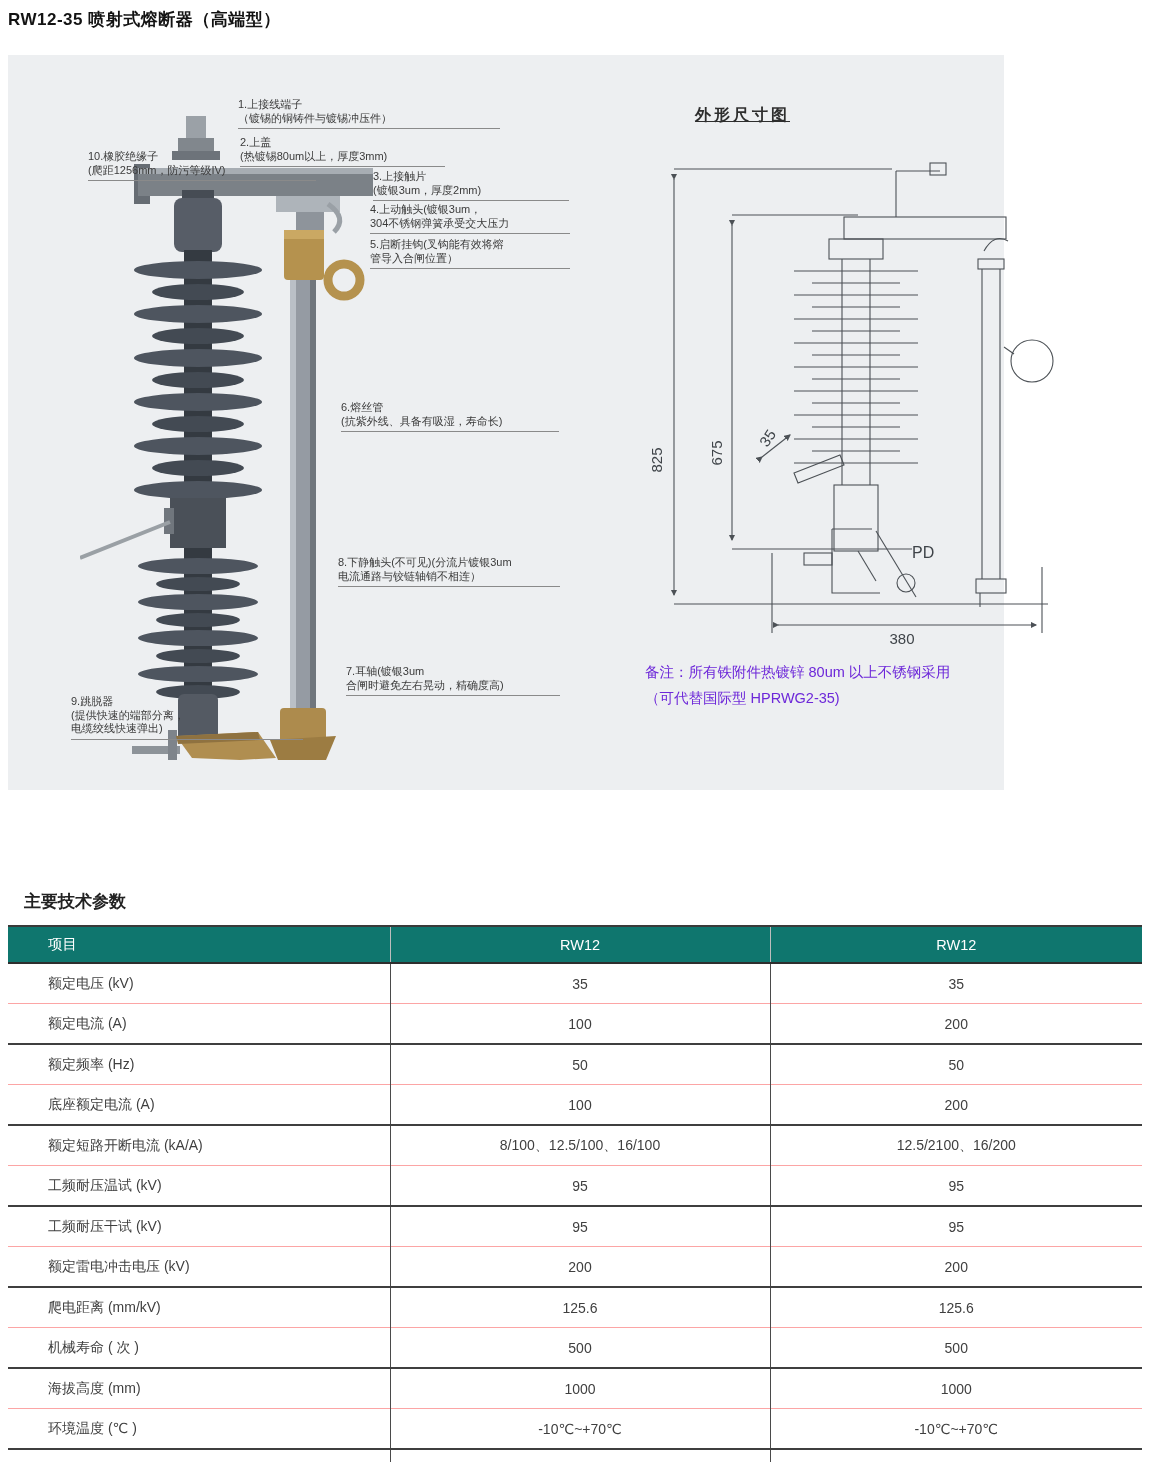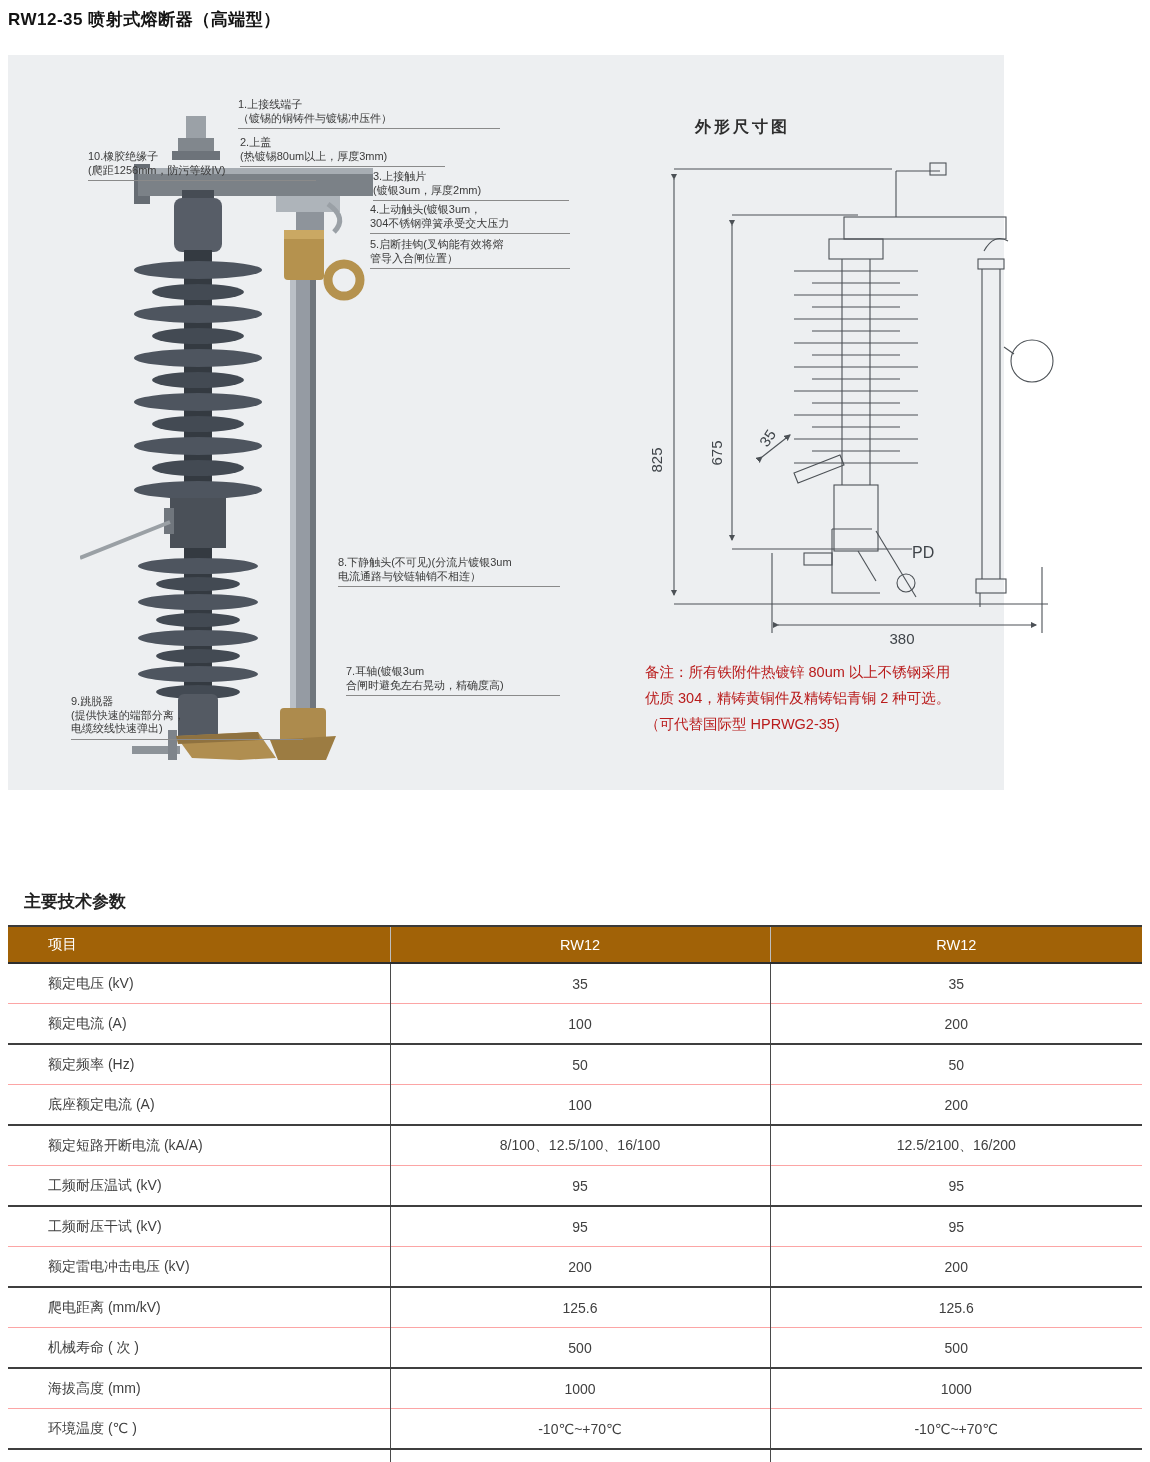--- a/index.html
+++ b/index.html
@@ -17,40 +17,40 @@
     position:absolute;left:8px;top:55px;width:996px;height:735px;
     background:#edeff1;
   }
   .photo-svg{position:absolute;left:72px;top:55px;}
   .callout{
     position:absolute;font-size:11px;line-height:13.5px;color:#3b3b3b;
     white-space:nowrap;z-index:3;
   }
   .callout .lead{height:3px;border-bottom:1px solid #8a8a8a;}
   .drawing-title{
-    position:absolute;left:687px;top:62px;font-size:16px;font-weight:bold;
-    color:#2e2e2e;letter-spacing:3px;
+    position:absolute;left:687px;top:50px;font-size:16px;font-weight:bold;
+    color:#2e2e2e;letter-spacing:3px;text-decoration:underline;
   }
   .drawing-svg{position:absolute;left:636px;top:100px;}
   .fig-note{
     position:absolute;left:637px;top:604px;font-size:14.5px;line-height:26px;
-    color:#b91c1c;
+    color:#6d28d9;
   }
   
   .section-title{
     position:absolute;left:8px;top:874px;margin:16px;
     font-size:17px;font-weight:bold;color:#222;
   }
   table.specs{
     position:absolute;left:8px;top:925px;width:1134px;
     border-collapse:collapse;table-layout:fixed;
     border-top:2px solid #3a3a3a;font-size:14px;color:#3f3f3f;
   }
   table.specs th{
-    background:#a16207;color:#fff;font-weight:normal;height:33px;
+    background:#0f766e;color:#fff;font-weight:normal;height:33px;
     font-size:14.5px;text-align:center;
   }
   table.specs th.col-item{text-align:left;padding-left:40px;}
   table.specs th + th{border-left:1px solid #bdbdbd;}
   table.specs thead tr{border-bottom:2px solid #2e2e2e;}
   table.specs td{height:37px;}
   table.specs td.item{text-align:left;padding-left:40px;}
   table.specs td.val{text-align:center;}
   table.specs td + td{border-left:1px solid #4a4a4a;}
   table.specs tbody tr{border-bottom:1px solid #fca5a5;}
@@ -150,20 +150,25 @@
   <div class="callout" style="left:362px;top:148px;">
     <div>4.上动触头(镀银3um，</div>
     <div>304不锈钢弹簧承受交大压力</div>
     <div class="lead" style="width:200px"></div>
   </div>
   <div class="callout" style="left:362px;top:183px;">
     <div>5.启断挂钩(叉钩能有效将熔</div>
     <div>管导入合闸位置）</div>
     <div class="lead" style="width:200px"></div>
   </div>
+  <div class="callout" style="left:333px;top:346px;">
+    <div>6.熔丝管</div>
+    <div>(抗紫外线、具备有吸湿，寿命长)</div>
+    <div class="lead" style="width:218px"></div>
+  </div>
   <div class="callout" style="left:330px;top:501px;">
     <div>8.下静触头(不可见)(分流片镀银3um</div>
     <div>电流通路与铰链轴销不相连）</div>
     <div class="lead" style="width:222px"></div>
   </div>
   <div class="callout" style="left:63px;top:640px;">
     <div>9.跳脱器</div>
     <div>(提供快速的端部分离，</div>
     <div>电缆绞线快速弹出)</div>
     <div class="lead" style="width:232px"></div>
@@ -232,21 +237,20 @@
       <text x="18" y="305" transform="rotate(-90 18 305)" text-anchor="middle">825</text>
       <text x="78" y="298" transform="rotate(-90 78 298)" text-anchor="middle">675</text>
       <text x="128" y="286" transform="rotate(-56 128 286)" text-anchor="middle">35</text>
       <text x="268" y="403" font-size="16">PD</text>
       <text x="258" y="489" text-anchor="middle">380</text>
     </g>
   </svg>
 
   <div class="fig-note">
     <div>备注：所有铁附件热镀锌 80um 以上不锈钢采用</div>
-    <div>优质 304，精铸黄铜件及精铸铝青铜 2 种可选。</div>
     <div>（可代替国际型 HPRWG2-35)</div>
   </div>
 </div>
 
 <h2 class="section-title">主要技术参数</h2>
 
 <table class="specs">
   <colgroup>
     <col style="width:382px">
       <col style="width:380px">

